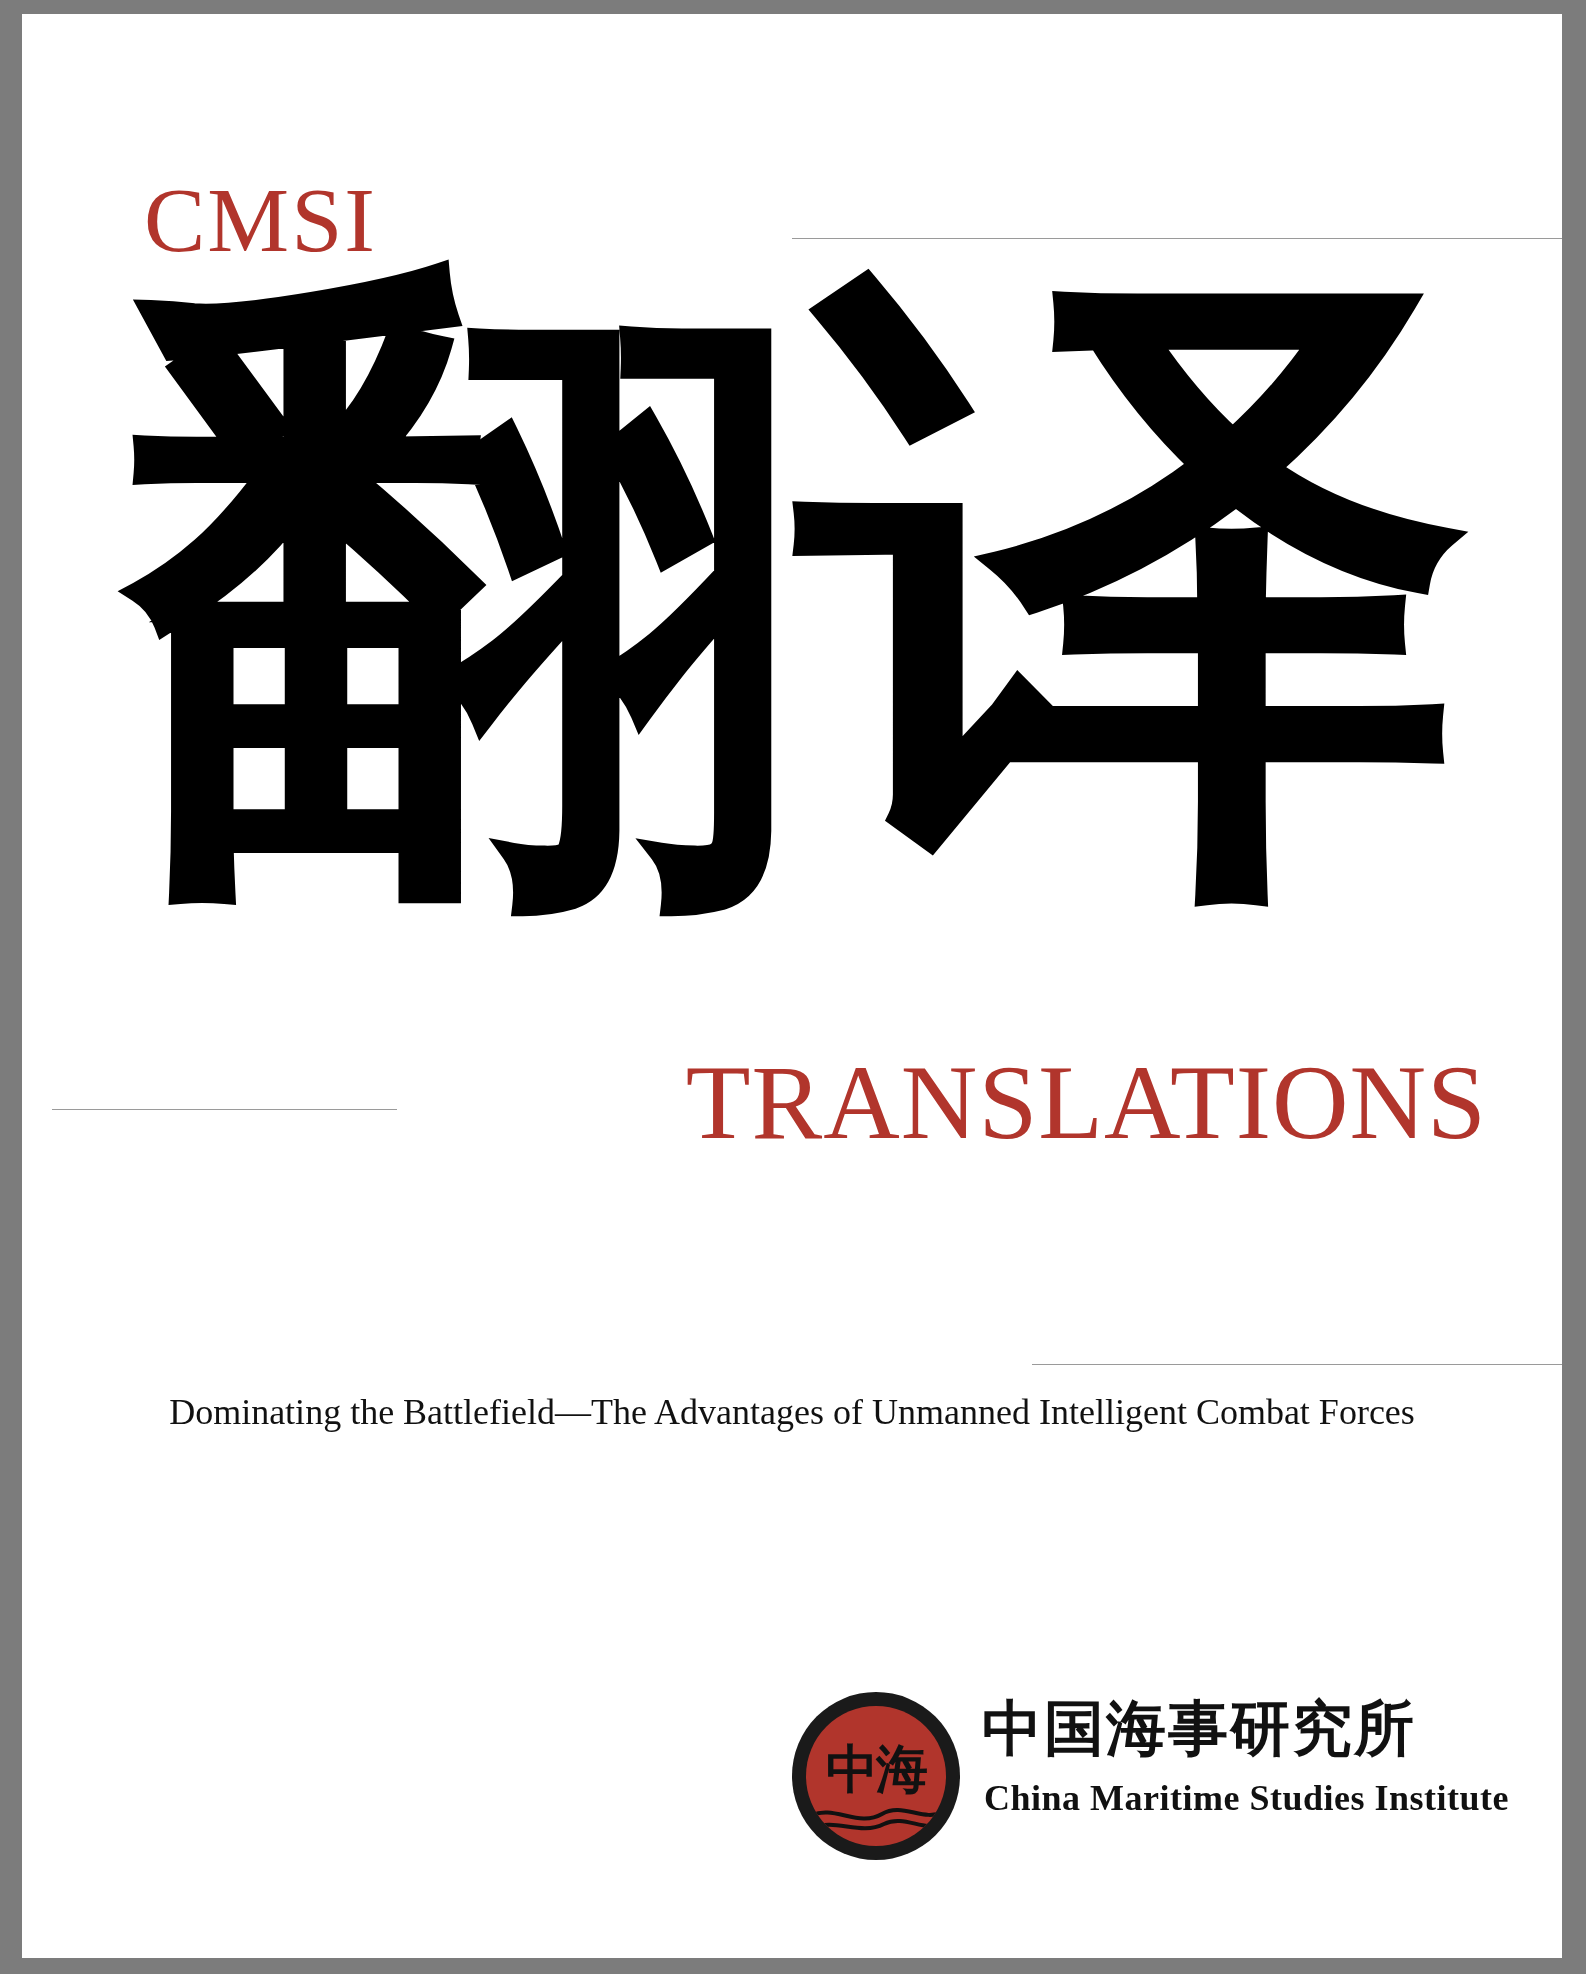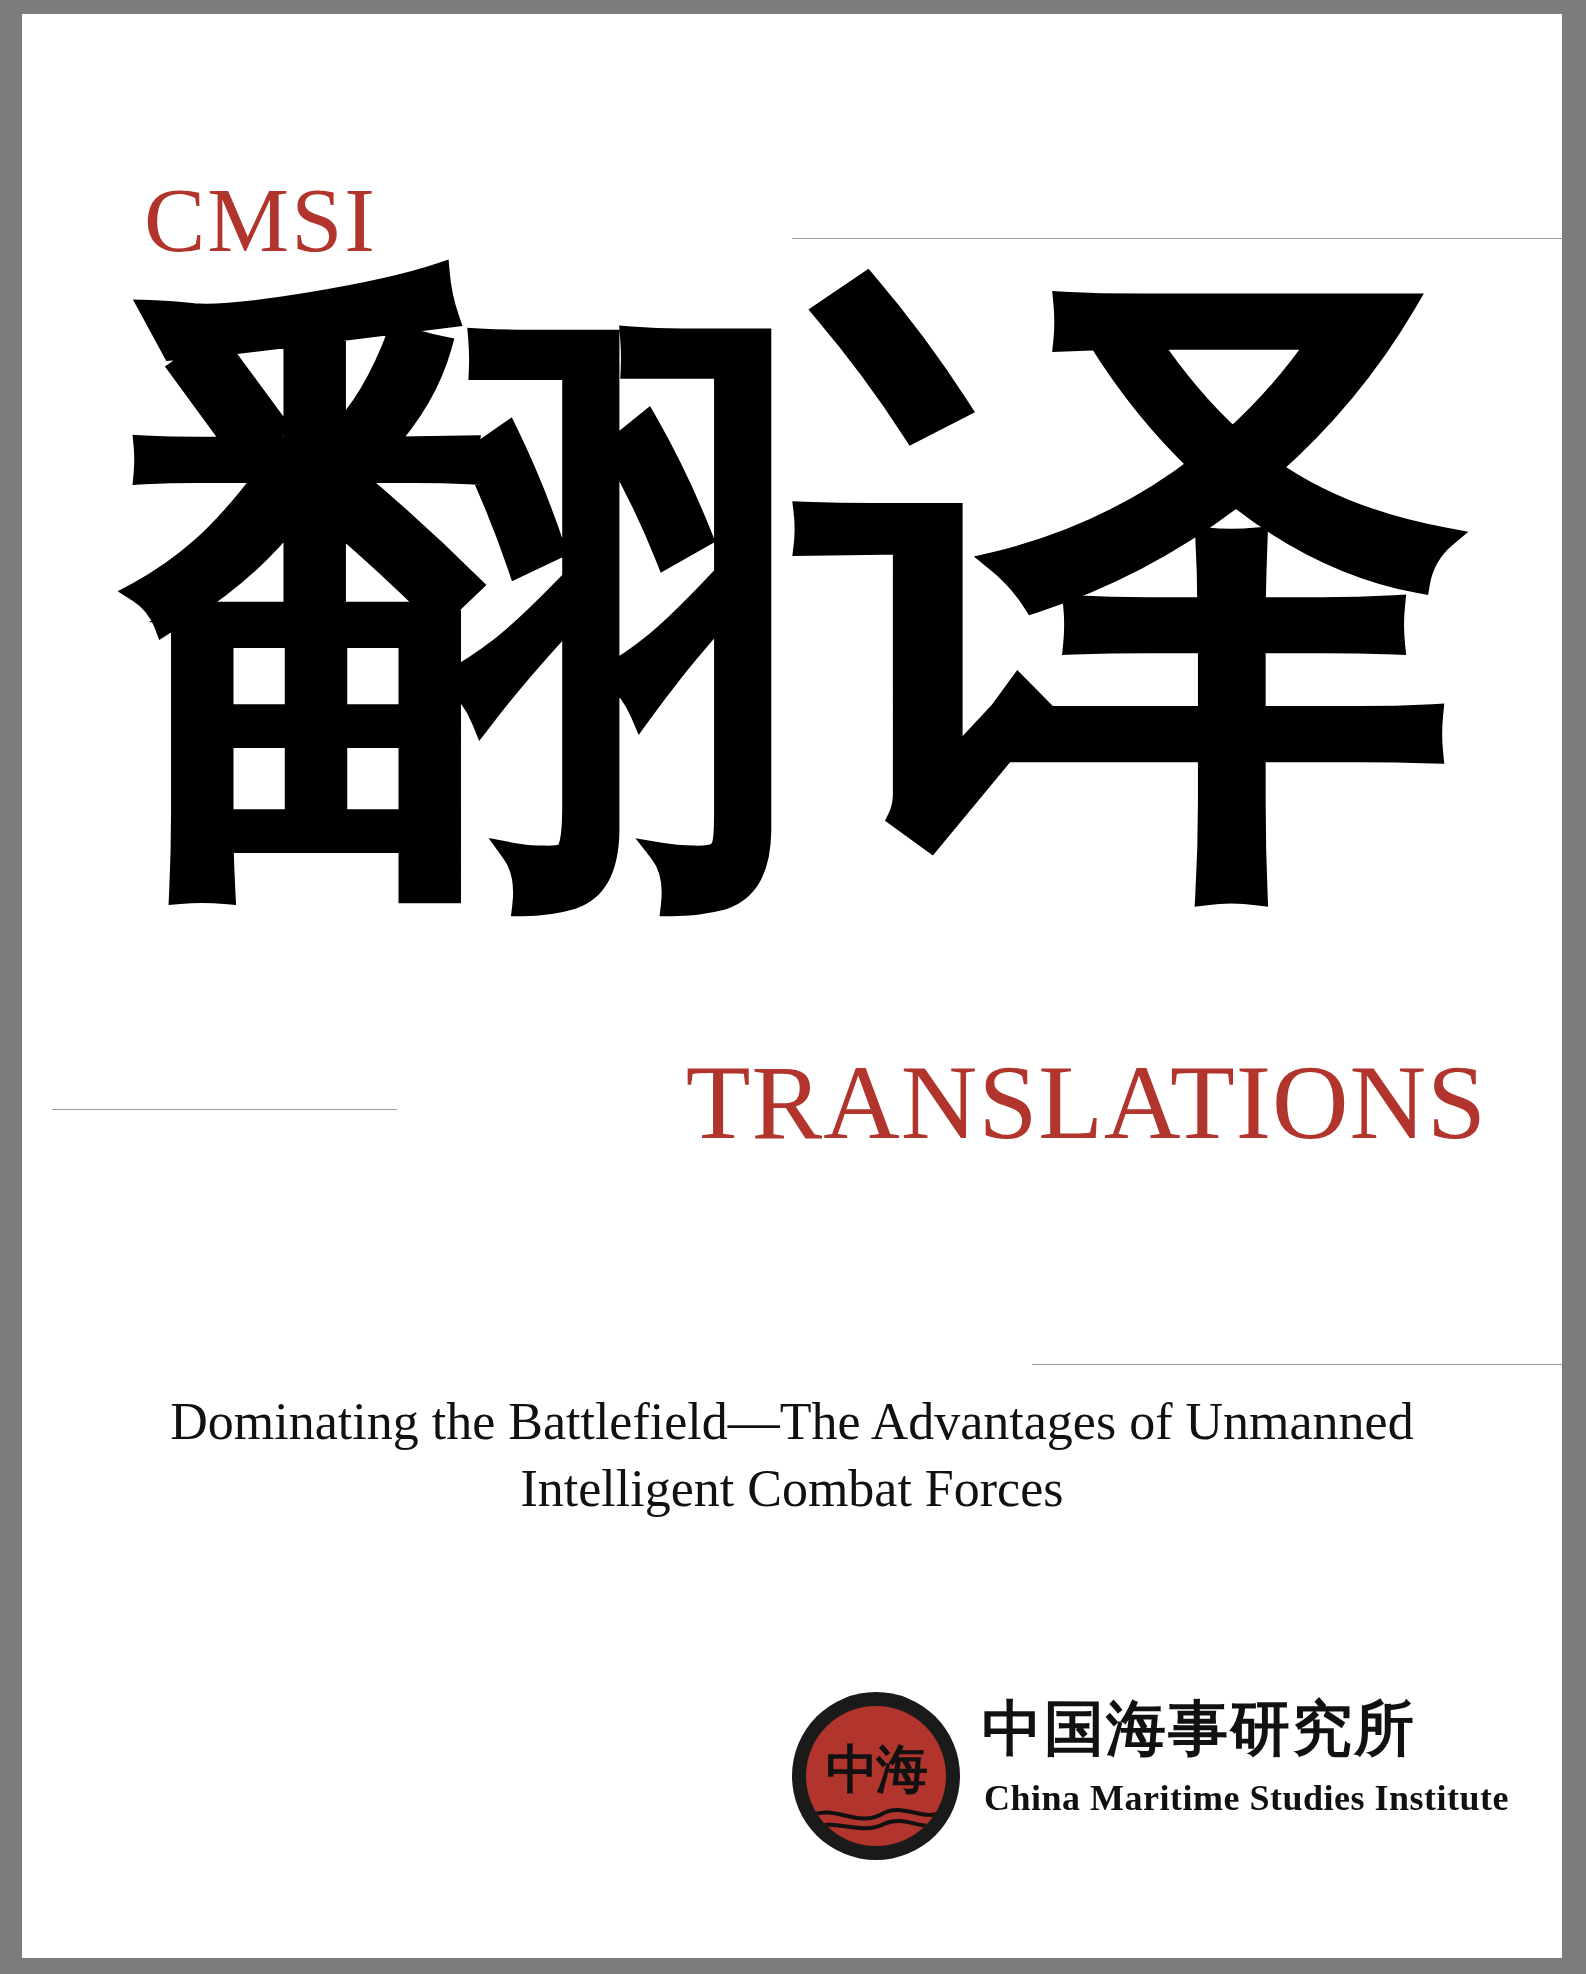--- a/index.html
+++ b/index.html
@@ -76,21 +76,21 @@
     margin-top: 16px;
   }
 
   
   .subtitle {
     position: absolute;
     left: 120px;
     top: 1375px;
     width: 1300px;
     text-align: center;
-    font-size: 52px;
+    font-size: 36px;
     line-height: 1.28;
     color: #111111;
     font-family: "Liberation Serif", serif;
   }
 
   
   .logo-block {
     position: absolute;
     left: 760px;
     top: 1670px;

